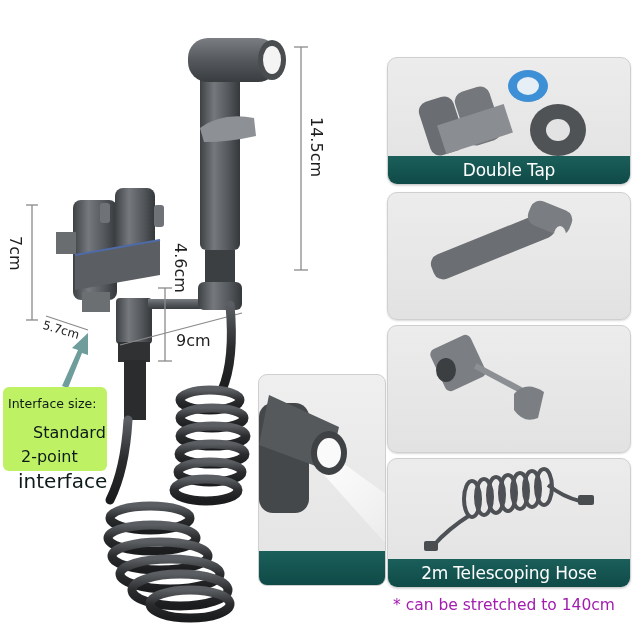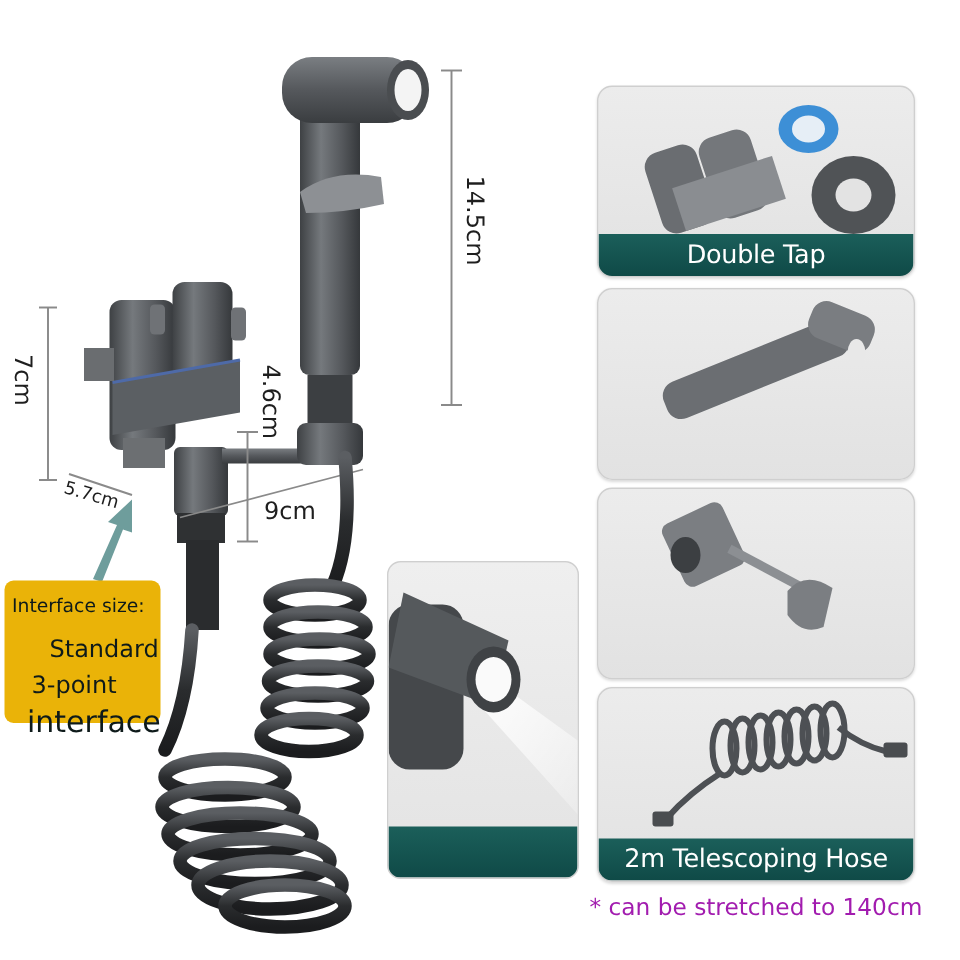--- a/index.html
+++ b/index.html
@@ -4,21 +4,21 @@
 <style>
   * { box-sizing: border-box; margin: 0; padding: 0; }
   html, body { width: 640px; height: 640px; background: #ffffff; overflow: hidden; }
   body { position: relative; font-family: "Liberation Sans", "DejaVu Sans", sans-serif; }
 
   .abs { position: absolute; }
 
   
   .card {
     position: absolute;
-    left: 398px; width: 212px;
+    left: 387px; width: 244px;
     border-radius: 10px;
     background: linear-gradient(180deg, #ececec 0%, #e2e2e2 100%);
     border: 1px solid #cfcfcf;
     overflow: hidden;
     box-shadow: 0 1px 2px rgba(0,0,0,0.15);
   }
   .card .label {
     position: absolute; left: 0; right: 0; bottom: 0; height: 28px;
     background: linear-gradient(180deg, #1b5f5a 0%, #0f4a47 100%);
     color: #ffffff; font-size: 17px; text-align: center; line-height: 28px;
@@ -32,22 +32,22 @@
     border-radius: 9px; border: 1px solid #cfcfcf; overflow: hidden;
     background: linear-gradient(180deg, #efefef, #e3e3e3);
   }
   .detail-card .bar {
     position: absolute; left: 0; right: 0; bottom: 0; height: 34px;
     background: linear-gradient(180deg, #1b5f5a 0%, #0f4a47 100%);
   }
 
   
   .callout {
-    position: absolute; left: 3px; top: 387px; width: 104px; height: 95px;
-    background: #eab308; border-radius: 6px;
+    position: absolute; left: 3px; top: 387px; width: 104px; height: 84px;
+    background: #bef264; border-radius: 6px;
     color: #0e1a1a; font-family: "DejaVu Sans", sans-serif;
   }
   .callout .t1 { position: absolute; left: 5px; top: 9px; font-size: 12.5px; }
   .callout .t2 { position: absolute; left: 14px; top: 36px; font-size: 16px; margin-left: 16px; }
   .callout .t3 { position: absolute; left: 18px; top: 60px; font-size: 16px; }
   .callout .t4 { position: absolute; left: 15px; top: 82px; font-size: 20px; }
 
   
   .dim { position: absolute; color: #1e1e1e; font-family: "DejaVu Sans", sans-serif; white-space: nowrap; }
   .rot90 { transform: rotate(90deg); transform-origin: left top; }
@@ -146,21 +146,21 @@
 
 <div class="dim rot90" style="left:326px;top:117px;font-size:16px;">14.5cm</div>
 <div class="dim rot90" style="left:25px;top:236px;font-size:16px;">7cm</div>
 <div class="dim" style="left:45px;top:318px;font-size:12px;transform:rotate(16deg);transform-origin:left top;">5.7cm</div>
 <div class="dim rot90" style="left:190px;top:243px;font-size:16px;">4.6cm</div>
 <div class="dim" style="left:176px;top:331px;font-size:16px;">9cm</div>
 
 <div class="callout">
   <div class="t1">Interface size:</div>
   <div class="t2">Standard</div>
-  <div class="t3">3-point</div>
+  <div class="t3">2-point</div>
   <div class="t4">interface</div>
 </div>
 
 <div class="detail-card">
   <svg class="abs" style="left:0;top:0" width="128" height="180" viewBox="0 0 128 180">
     <defs>
       <linearGradient id="beam" x1="0" x2="1" y1="0" y2="1">
         <stop offset="0" stop-color="#ffffff" stop-opacity="0.95"></stop>
         <stop offset="1" stop-color="#ffffff" stop-opacity="0.2"></stop>
       </linearGradient>

